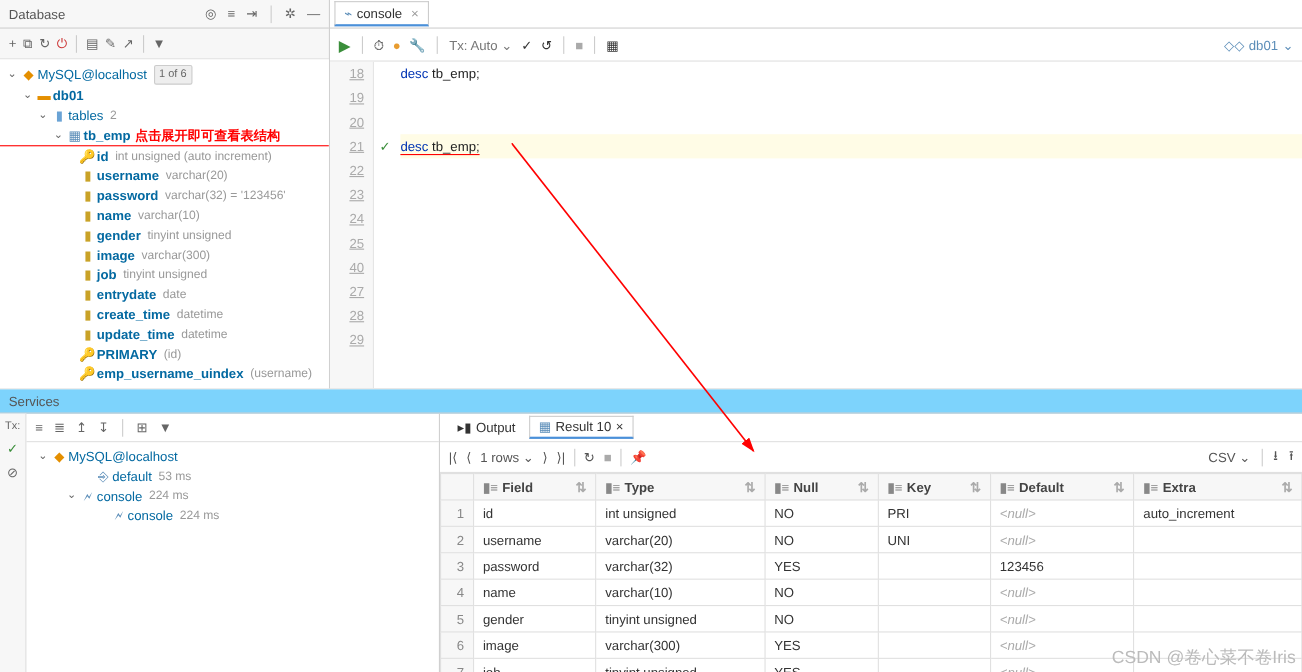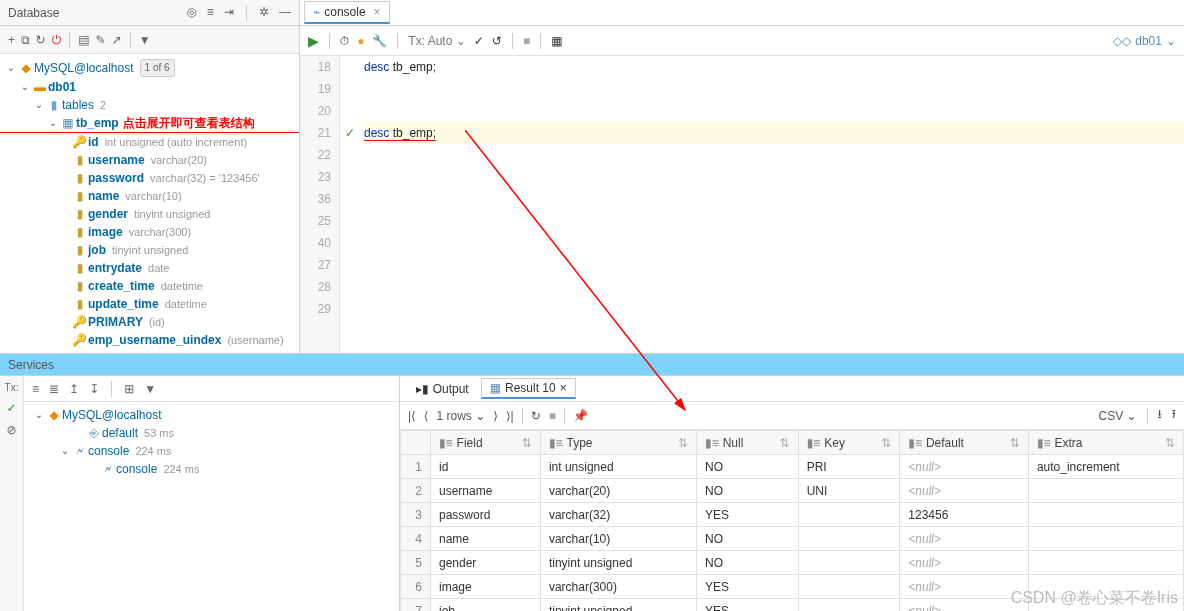--- a/index.html
+++ b/index.html
@@ -31,21 +31,21 @@
 .editor-panel { flex: 1; display: flex; flex-direction: column; background: #fff; }
 .tabs { display: flex; align-items: center; height: 26px; border-bottom: 1px solid #d0d0d0; padding: 0 4px; }
 .tab { display: flex; align-items: center; gap: 4px; padding: 3px 8px; border: 1px solid #ccc; border-bottom: 2px solid #4a90d9; background: #fff; }
 .tab .x { color: #999; margin-left: 4px; }
 .editor-toolbar { display: flex; align-items: center; gap: 8px; padding: 4px 8px; height: 30px; border-bottom: 1px solid #e0e0e0; }
 .run-btn { color: #3a8e3a; font-size: 14px; }
 .orange-circle { color: #e89c30; }
 .tx-auto { color: #777; }
 .editor-right { margin-left: auto; display: flex; align-items: center; gap: 4px; color: #5b8db8; }
 .editor-body { flex: 1; display: flex; overflow: hidden; }
-.gutter { width: 40px; background: #f7f7f7; border-right: 1px solid #e5e5e5; text-align: right; padding-right: 8px; color: #aaa; font-family: Consolas, monospace; line-height: 22px; }
+.gutter { width: 40px; background: #f7f7f7; border-right: 1px solid #e5e5e5; text-align: right; padding-right: 8px; color: #aaa; font-family: Consolas, monospace; line-height: 22px; text-decoration: underline; }
 .gutter div { height: 22px; }
 .check-gutter { width: 20px; color: #3a8e3a; line-height: 22px; font-family: Consolas, monospace; }
 .check-gutter div { height: 22px; text-align: center; }
 .code { flex: 1; font-family: Consolas, monospace; font-size: 13px; line-height: 22px; padding-left: 4px; position: relative; }
 .code-line { height: 22px; }
 .kw { color: #0033b3; }
 .ident { color: #222; }
 .code-line.current { background: #fffce6; }
 .code .underline { border-bottom: 1px solid #f00; }
 
@@ -67,21 +67,21 @@
 .results-panel { flex: 1; display: flex; flex-direction: column; }
 .result-tabs { height: 26px; display: flex; align-items: center; gap: 4px; padding: 0 8px; border-bottom: 1px solid #e0e0e0; }
 .rtab { display: flex; align-items: center; gap: 4px; padding: 2px 8px; }
 .rtab.active { border: 1px solid #ccc; border-bottom: 2px solid #4a90d9; background: #fff; }
 .result-toolbar { height: 28px; display: flex; align-items: center; gap: 8px; padding: 0 8px; border-bottom: 1px solid #e0e0e0; color: #555; }
 .rt-sep { width: 1px; height: 16px; background: #ccc; }
 .rt-right { margin-left: auto; display: flex; align-items: center; gap: 10px; }
 .result-grid { flex: 1; overflow: auto; font-family: Consolas, monospace; font-size: 13px; }
 .rg-table { width: 100%; border-collapse: collapse; }
 .rg-table th, .rg-table td { border: 1px solid #e0e0e0; padding: 3px 8px; text-align: left; height: 24px; }
-.rg-table th { background: #f7f7f7; font-weight: normal; color: #444; }
+.rg-table th { background: #f7f7f7; font-weight: bold; color: #444; }
 .rg-table .rownum { background: #f7f7f7; text-align: right; color: #888; width: 30px; }
 .null { color: #aaa; font-style: italic; }
 .sort-ico { color: #aaa; float: right; }
 .col-ico { color: #888; margin-right: 4px; }
 
 .watermark { position: absolute; bottom: 2px; right: 6px; color: #bbb; font-size: 16px; z-index: 20; }
 </style>
 </head>
 <body>
 
@@ -230,21 +230,21 @@
         </div>
       </div>
       <div class="editor-body">
         <div class="gutter" id="line-gutter">
             <div>18</div>
             <div>19</div>
             <div>20</div>
             <div>21</div>
             <div>22</div>
             <div>23</div>
-            <div>36</div>
+            <div>24</div>
             <div>25</div>
             <div>40</div>
             <div>27</div>
             <div>28</div>
             <div>29</div>
           </div>
         <div class="check-gutter" id="check-gutter">
             <div></div>
             <div></div>
             <div></div>

